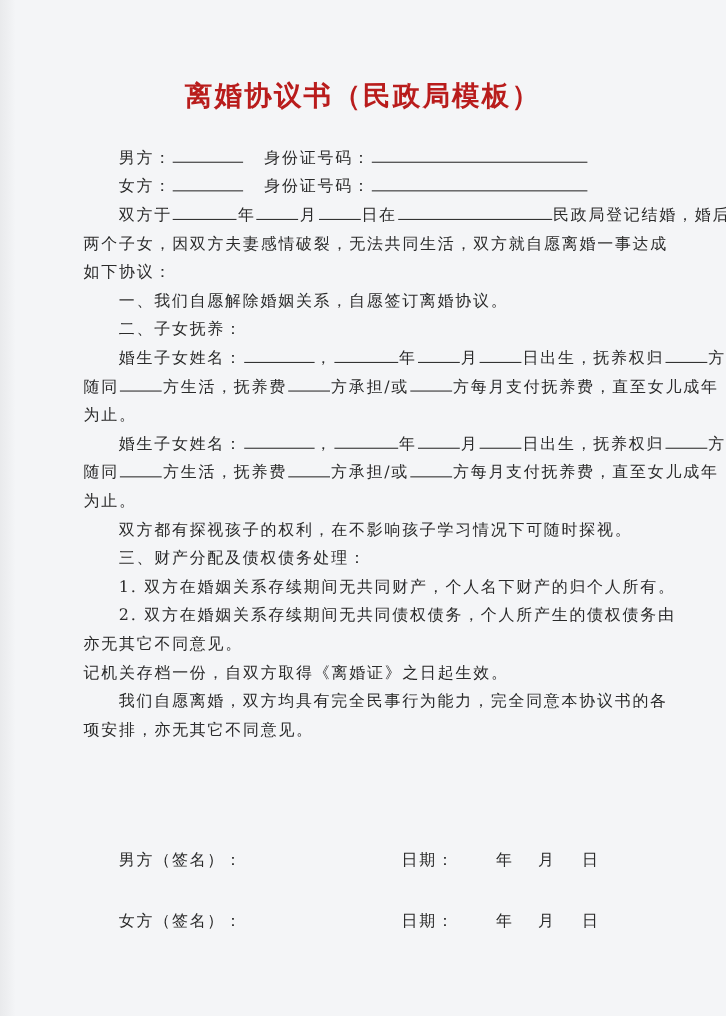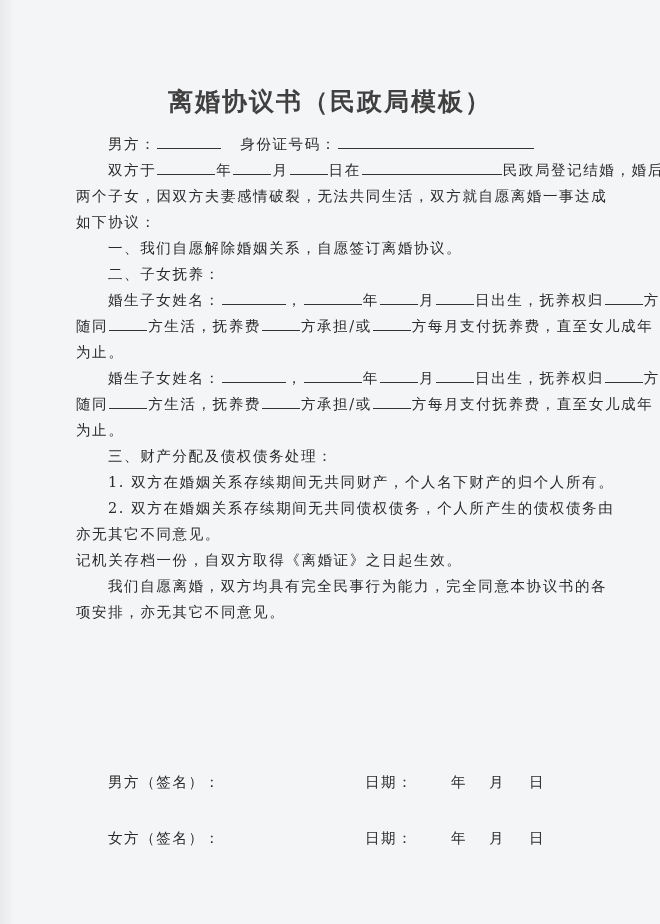--- a/index.html
+++ b/index.html
@@ -29,22 +29,21 @@
     }
     .title {
       position: absolute;
       left: 0; top: 70px;
       width: 660px;
       text-align: center;
       font-family: "DejaVu Sans", "Liberation Sans", sans-serif;
       font-weight: bold;
       font-size: 25px;
       letter-spacing: 2px;
-      color: #404040;
-      margin-top: 15px;
+      color: #b91c1c;
     }
     .body {
       position: absolute;
       left: 76px;
       top: 131px;
       width: 506px;
       font-size: 14.5px;
       line-height: 26px;
       letter-spacing: 1.6px;
       color: #2a2a2a;
@@ -90,20 +89,23 @@
 <div class="page">
   <div class="page-edge"></div>
 
   <div class="title">离婚协议书（民政局模板）</div>
 
   <div class="body">
 
     <div class="line indent">
       <span>男方：</span><span class="blank w7"></span><span class="sp"></span><span>身份证号码：</span><span class="blank w24"></span>
     </div>
+    <div class="line indent">
+      <span>女方：</span><span class="blank w7"></span><span class="sp"></span><span>身份证号码：</span><span class="blank w24"></span>
+    </div>
 
     <div class="line indent">
       <span>双方于</span><span class="blank w5"></span><span>年</span><span class="blank w3"></span><span>月</span><span class="blank w3"></span><span>日在</span><span class="blank w12"></span><span>民政局登记结婚，婚后育有</span>
     </div>
     <div class="line">两个子女，因双方夫妻感情破裂，无法共同生活，双方就自愿离婚一事达成</div>
     <div class="line">如下协议：</div>
 
     <div class="line indent">一、我们自愿解除婚姻关系，自愿签订离婚协议。</div>
 
     <div class="line indent">二、子女抚养：</div>
@@ -117,20 +119,21 @@
     <div class="line">为止。</div>
 
     <div class="line indent">
       <span>婚生子女姓名：</span><span class="blank w7"></span><span>，</span><span class="blank w5"></span><span>年</span><span class="blank w3"></span><span>月</span><span class="blank w3"></span><span>日出生，抚养权归</span><span class="blank w3"></span><span>方，</span>
     </div>
     <div class="line">
       <span>随同</span><span class="blank w3"></span><span>方生活，抚养费</span><span class="blank w3"></span><span>方承担/或</span><span class="blank w3"></span><span>方每月支付抚养费，直至女儿成年</span>
     </div>
     <div class="line">为止。</div>
 
+    <div class="line indent">双方都有探视孩子的权利，在不影响孩子学习情况下可随时探视。</div>
 
     <div class="line indent">三、财产分配及债权债务处理：</div>
     <div class="line indent">1. 双方在婚姻关系存续期间无共同财产，个人名下财产的归个人所有。</div>
     <div class="line indent">2. 双方在婚姻关系存续期间无共同债权债务，个人所产生的债权债务由</div>
     <div class="line">亦无其它不同意见。</div>
 
     <div class="line">记机关存档一份，自双方取得《离婚证》之日起生效。</div>
 
     <div class="line indent">我们自愿离婚，双方均具有完全民事行为能力，完全同意本协议书的各</div>
     <div class="line">项安排，亦无其它不同意见。</div>

